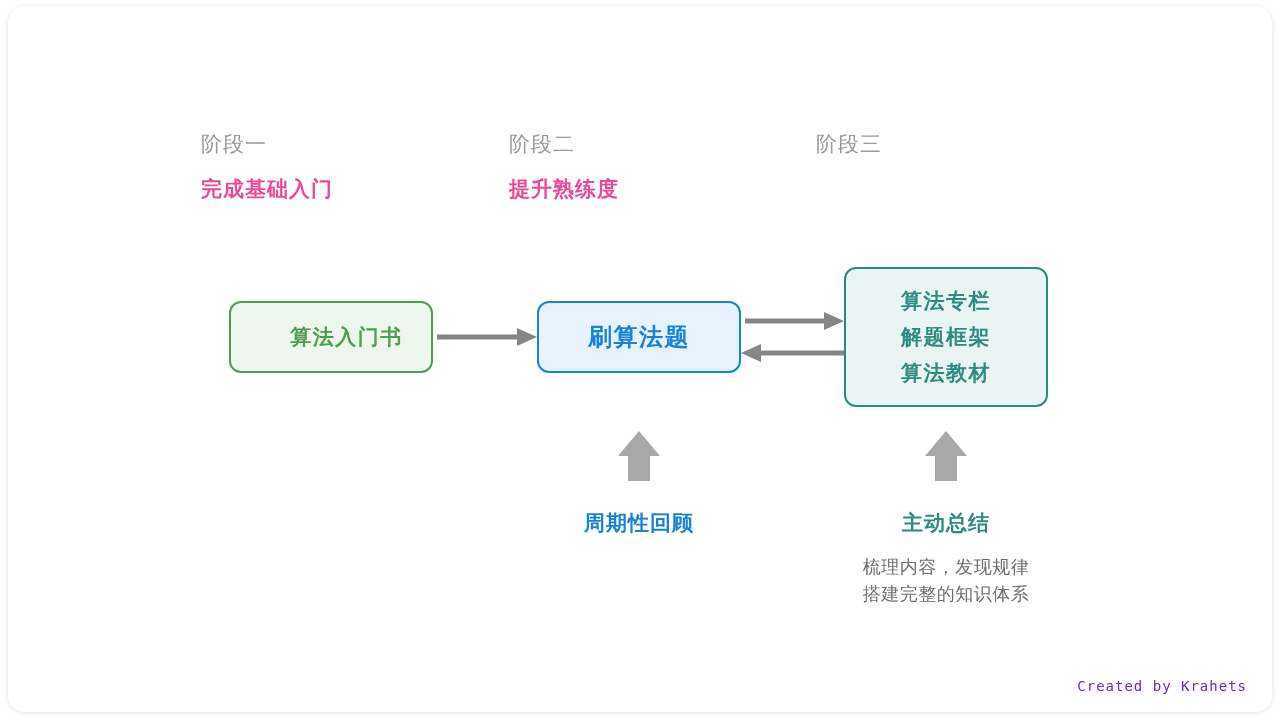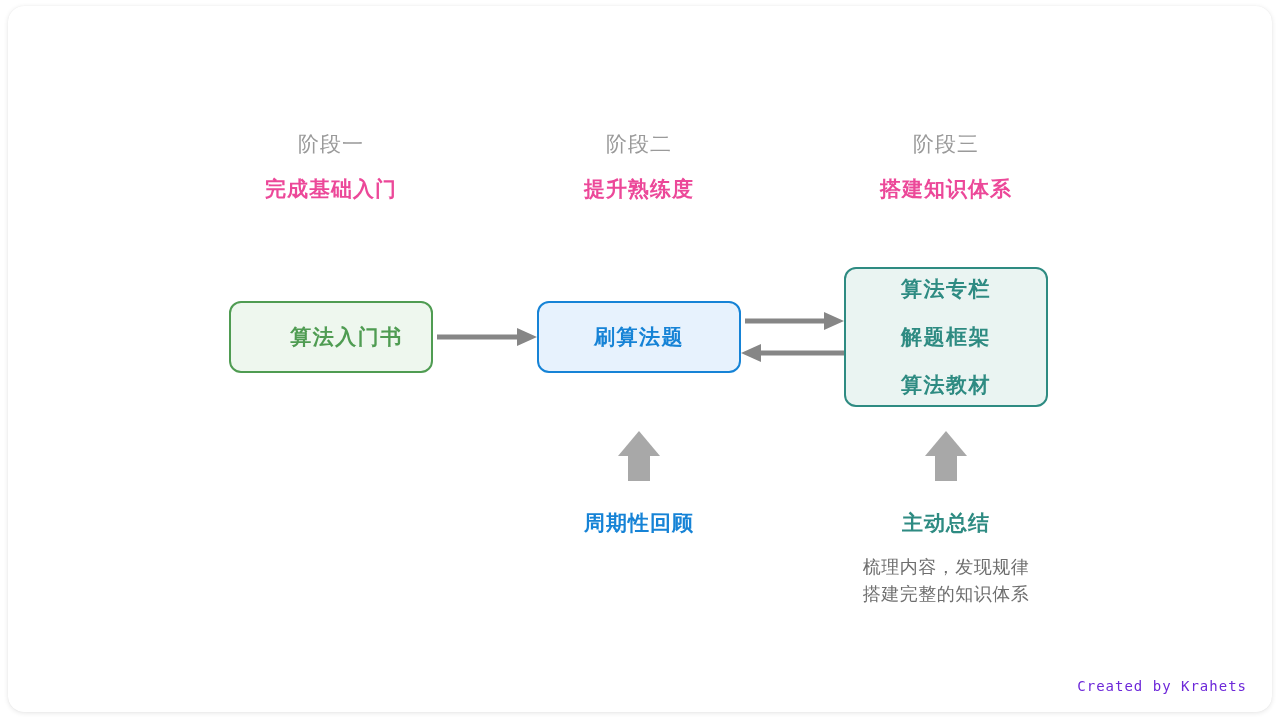--- a/index.html
+++ b/index.html
@@ -27,21 +27,21 @@
     width: 1264px;
     height: 706px;
     background: #ffffff;
     border-radius: 16px;
     box-shadow: 0 1px 5px rgba(0,0,0,0.10), 0 0 1px rgba(0,0,0,0.08);
   }
 
   
   .stage-header {
     position: absolute;
-    text-align: center;
+    text-align: left;
     width: 260px;
   }
   .stage-index {
     font-size: 21px;
     font-weight: 400;
     color: #9a9a9a;
     line-height: 30px;
     letter-spacing: 1px;
   }
   .stage-title {
@@ -62,21 +62,20 @@
     position: absolute;
     display: flex;
     flex-direction: column;
     align-items: center;
     justify-content: center;
     border-radius: 12px;
     border-width: 2px;
     border-style: solid;
     font-weight: bold;
     letter-spacing: 1.5px;
-    gap: 12px;
   }
 
   .node-book {
     left: 229px;
     top: 301px;
     width: 204px;
     height: 72px;
     background: #eef7ee;
     border-color: #4f9c52;
     color: #4f9c52;
@@ -85,21 +84,21 @@
   }
 
   .node-practice {
     left: 537px;
     top: 301px;
     width: 204px;
     height: 72px;
     background: #e7f2fd;
     border-color: #1683d6;
     color: #1683d6;
-    font-size: 21px;
+    font-size: 24px;
   }
 
   .node-resources {
     left: 844px;
     top: 267px;
     width: 204px;
     height: 140px;
     background: #eaf4f2;
     border-color: #2e8b82;
     color: #2e8b82;
@@ -168,21 +167,20 @@
     <div class="stage-title">完成基础入门</div>
   </div>
 
   <div class="stage-header stage-2">
     <div class="stage-index">阶段二</div>
     <div class="stage-title">提升熟练度</div>
   </div>
 
   <div class="stage-header stage-3">
     <div class="stage-index">阶段三</div>
-    <div class="stage-title">搭建知识体系</div>
   </div>
 
   <div class="node node-book">
     <span>算法入门书</span>
   </div>
 
   <div class="node node-practice">
     <span>刷算法题</span>
   </div>
 

